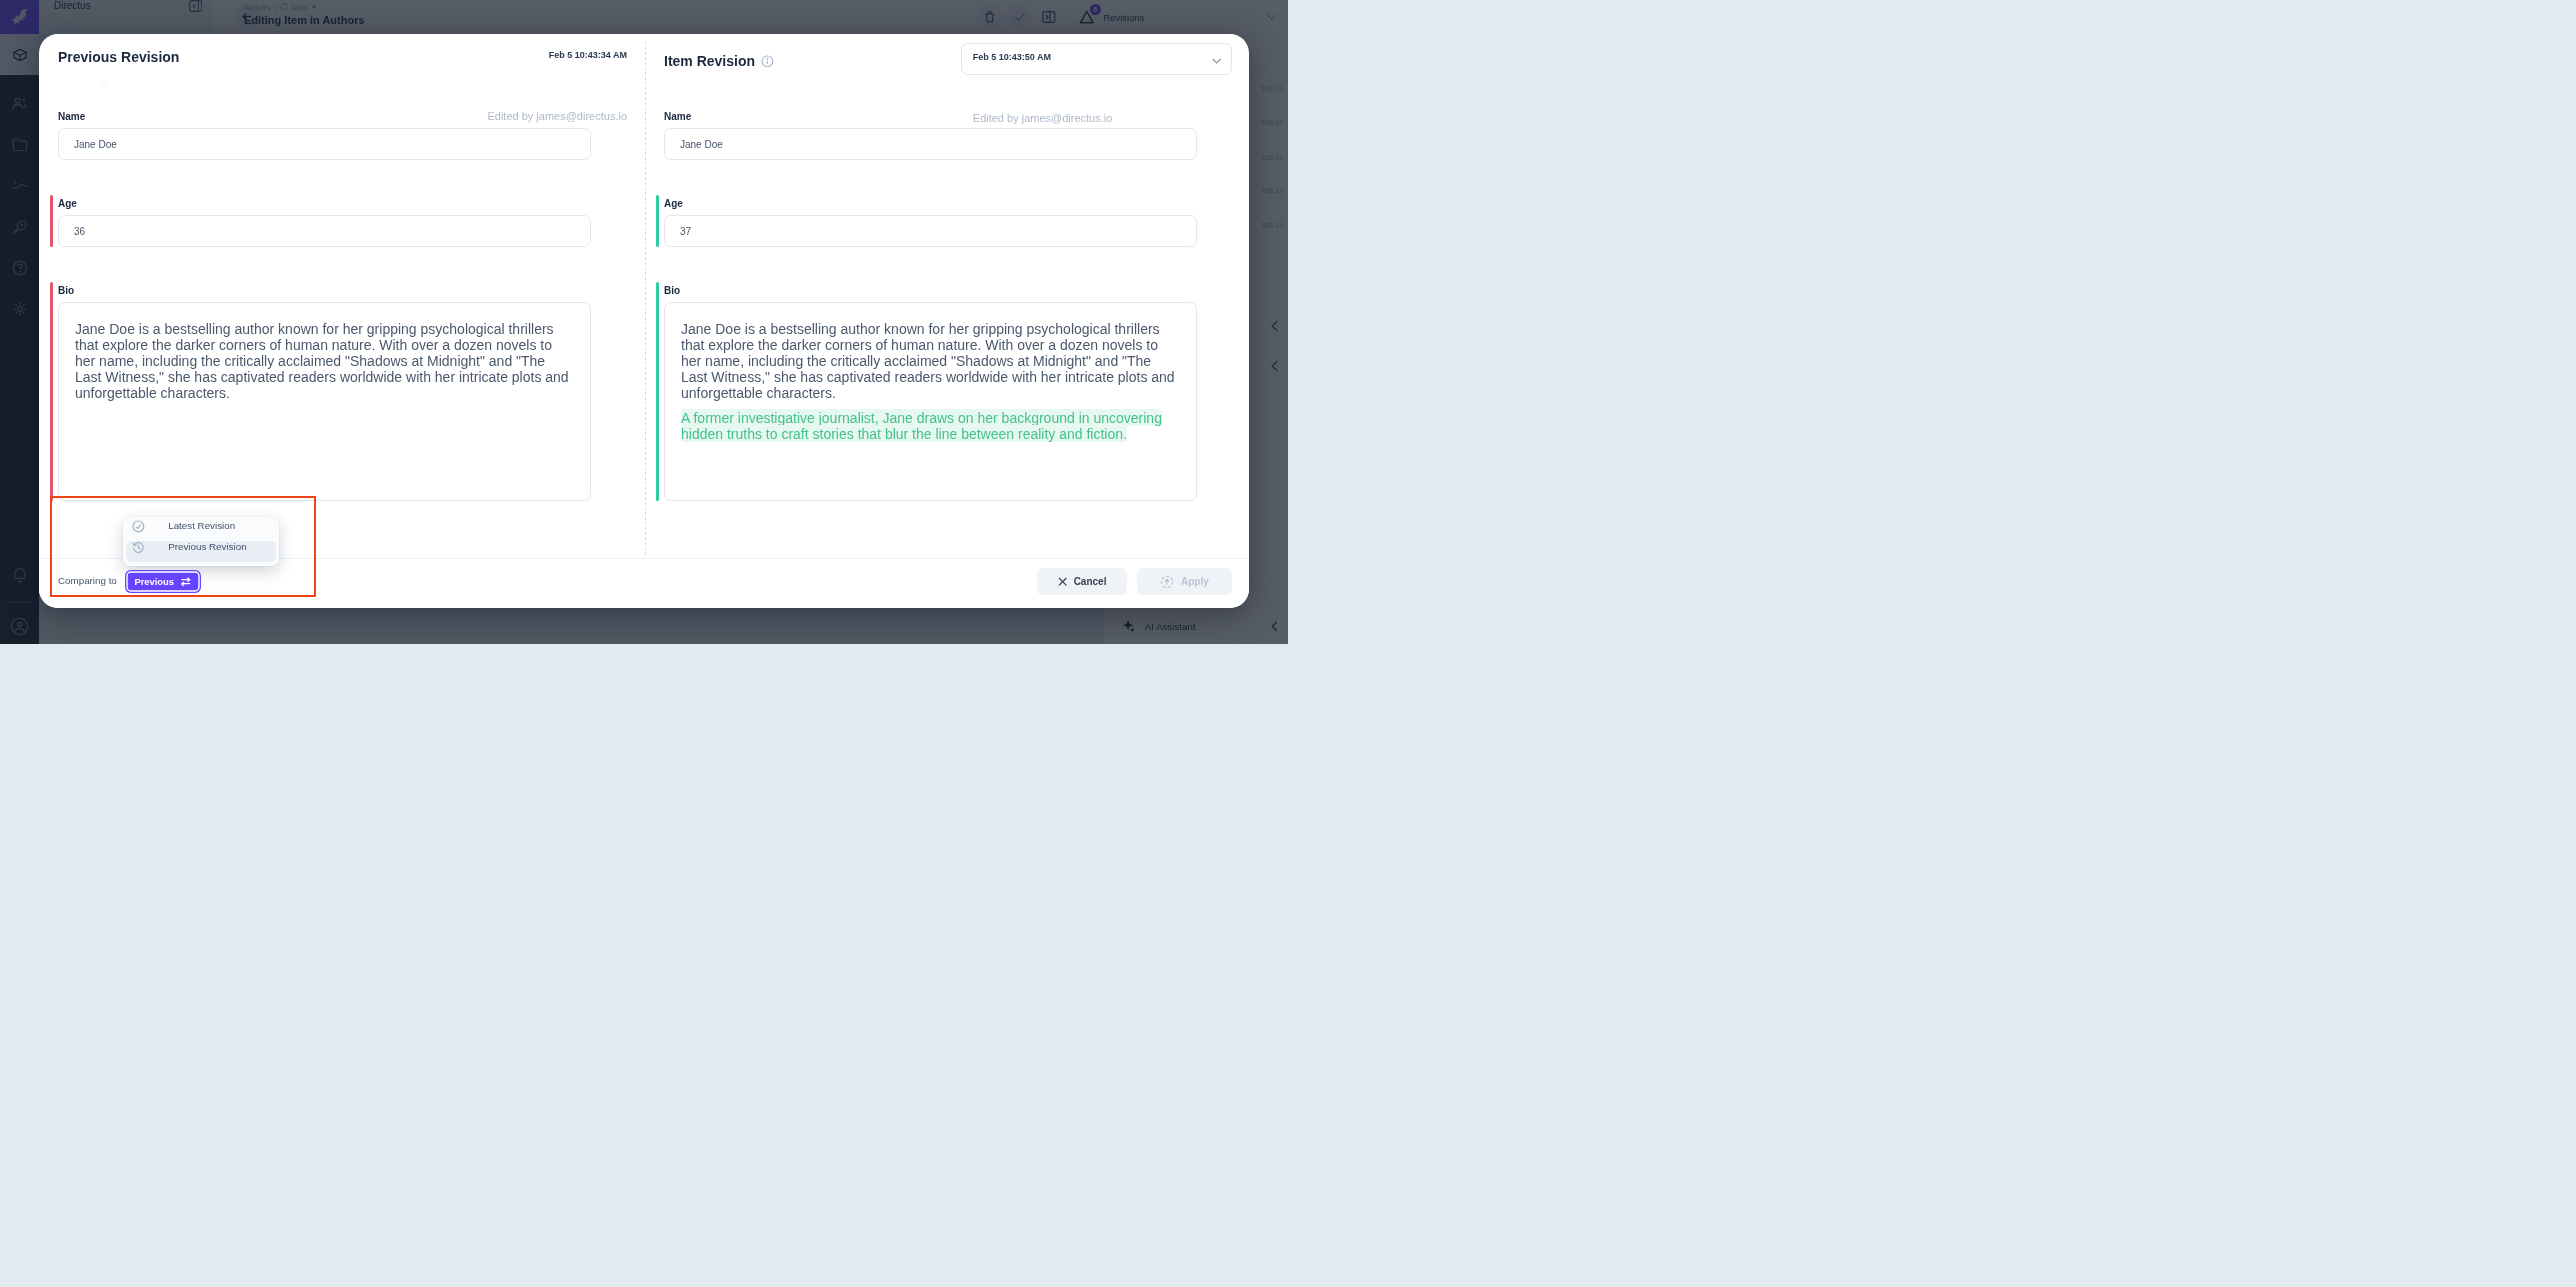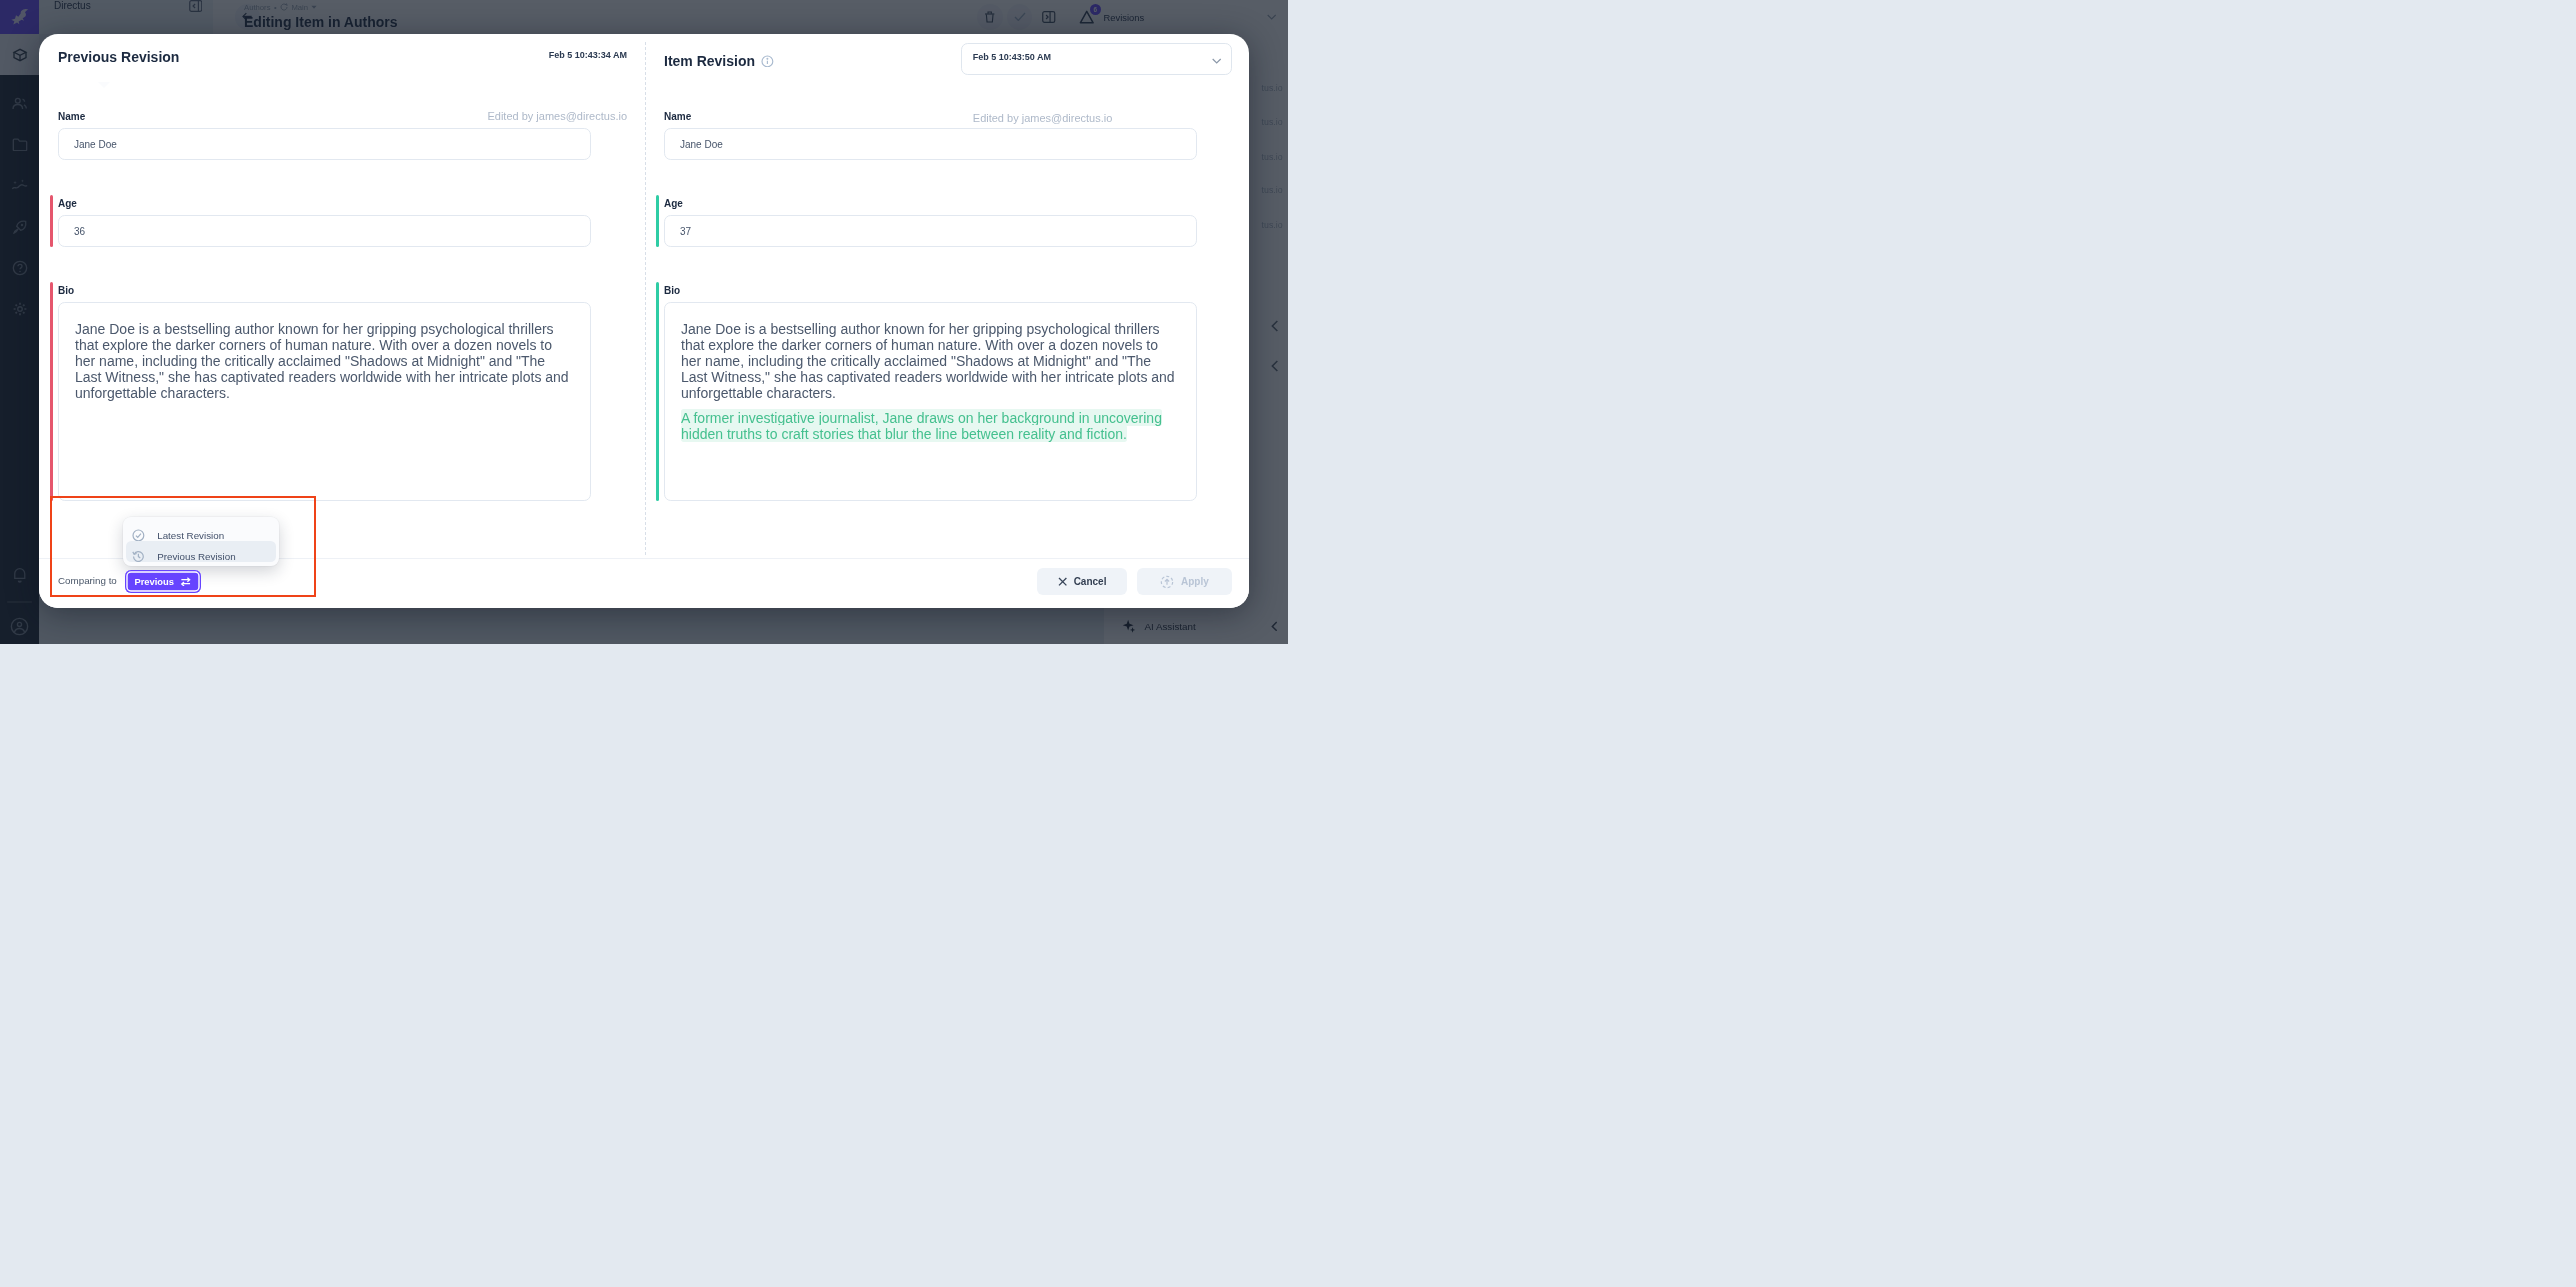--- a/index.html
+++ b/index.html
@@ -18,21 +18,21 @@
   .mod-divider { height:1.3px; background:rgba(255,255,255,.14); margin:5.4px 6.7px; border-radius:0.7px; }
   .nav-panel { position:absolute; left:39px; top:0; width:174px; height:34px; background:#eef2f7;
     display:flex; align-items:flex-start; justify-content:space-between; padding:0 10.8px 0 15px; z-index:1; }
   .nav-title { font-size:10px; font-weight:500; color:#22314a; }
   .topbar { position:absolute; left:213px; right:0; top:0; height:34px; background:#ffffff; z-index:1;
     display:flex; align-items:center; }
   .back-circle { position:absolute; left:21.5px; top:4px; width:25.6px; height:25.6px; border-radius:50%;
     background:#f0f4f9; display:flex; align-items:center; justify-content:center; color:#26354c; }
   .crumb-block { position:absolute; left:31px; top:2.7px; }
   .breadcrumb { font-size:7.7px; color:#98a3b2; display:flex; align-items:center; gap:3.4px; }
-  .page-title { font-size:14px; font-weight:700; color:#1d2b42; margin-top:2px; }
+  .page-title { font-size:11px; font-weight:700; color:#1d2b42; margin-top:2px; }
   .top-actions { position:absolute; right:226px; top:4px; display:flex; gap:4px; }
   .action-circle { width:25.6px; height:25.6px; border-radius:50%; background:#f2f5f9; display:flex;
     align-items:center; justify-content:center; color:#3f4b5e; }
   .action-circle.faded { color:#9fb0c5; }
   .action-circle.plain { background:transparent; }
   .revisions-toggle { position:absolute; right:8px; top:0; height:34px; width:202px; display:flex; align-items:center; }
   .delta-wrap { position:relative; width:17.5px; height:17.5px; color:#2b3a4f; }
   .badge { position:absolute; top:-4.7px; right:-5.4px; min-width:11.4px; height:11.4px; border-radius:6px;
     background:#6644ff; color:#fff; font-size:6.4px; font-weight:700; display:flex; align-items:center;
     justify-content:center; padding:0 2px; }
@@ -74,21 +74,21 @@
   .accent-green { background:#2fcda5; }
   .diff-added { color:#45c08f; background:#e7f8f1; border-radius:2.7px; padding:0.7px 0;
     box-decoration-break:clone; -webkit-box-decoration-break:clone; }
   .bio-para + .bio-para { margin-top:8.8px; }
 
   
   .compare-menu { position:absolute; left:84px; top:483px; width:156px; height:49px; background:#fafbfd;
     border-radius:8px; box-shadow:0 5.4px 16px rgba(25,35,55,.20), 0 0 0 0.7px rgba(25,35,55,.04); padding:3.4px; z-index:5; }
   .menu-caret { position:absolute; left:59px; top:48px; width:0; height:0; border-left:6px solid transparent;
     border-right:6px solid transparent; border-top:6px solid #fafbfd; z-index:5; }
-  .menu-row { height:21px; border-radius:5.4px; display:flex; align-items:flex-end; gap:12px; padding:0 6px;
+  .menu-row { height:21px; border-radius:5.4px; display:flex; align-items:flex-start; gap:23px; padding:0 6px;
     font-size:9.8px; color:#42506a; }
   .menu-row.selected { background:#e9eef4; }
   .menu-icon { color:#a2b1c4; display:flex; }
   .modal-footer { position:absolute; left:0; right:0; top:524px; bottom:0; border-top:1.3px solid #eef1f6;
     border-radius:0 0 19px 19px; background:#fff; }
   .comparing-label { position:absolute; left:19px; top:541px; font-size:9.8px; font-weight:500; color:#4a5769; }
   .compare-btn { position:absolute; left:86px; top:536px; height:23px; padding:0 9.4px; background:#6644ff;
     border-radius:6px; display:flex; align-items:center; gap:6px; color:#fff; font-size:9.4px; font-weight:600;
     box-shadow:inset 0 0 0 1.3px #6644ff, inset 0 0 0 2.7px #ffffff; z-index:6; }
   .btn { position:absolute; top:534px; height:27px; border-radius:6px; background:#eff3f8; display:flex;

